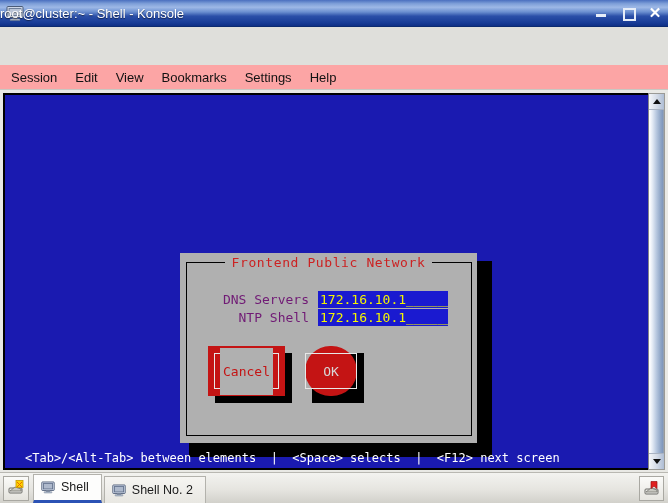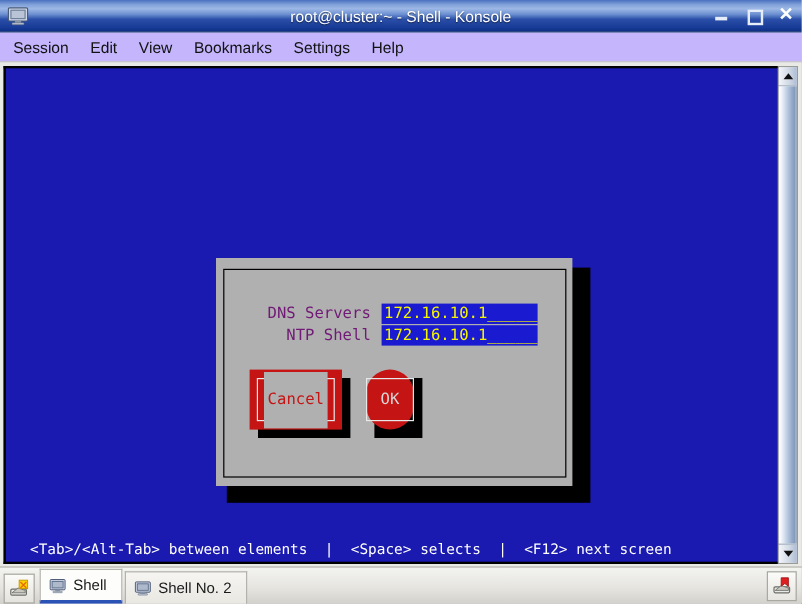--- a/index.html
+++ b/index.html
@@ -47,21 +47,21 @@
     height: 22px;
     margin-left: 4px;
     flex: 0 0 22px;
     display: flex;
     align-items: center;
     justify-content: center;
   }
   .title-text {
     position: absolute;
     left: 0; right: 0;
-    text-align: center;
+    text-align: left;
     color: #ffffff;
     font-size: 13px;
     font-family: "Liberation Sans", sans-serif;
     text-shadow: 0 1px 1px rgba(0,0,0,0.55);
     pointer-events: none;
   }
   .winbtns {
     position: absolute;
     right: 6px;
     top: 0;
@@ -96,26 +96,27 @@
     font-weight: bold;
     line-height: 14px;
     text-align: center;
     font-family: "Liberation Sans", sans-serif;
   }
 
   
   .menubar {
     flex: 0 0 25px;
     height: 25px;
-    background: #c4b5fd;
+    background: #fca5a5;
     border-bottom: 1px solid #c8c8c2;
     display: flex;
     align-items: center;
     padding-left: 11px;
     box-sizing: border-box;
+    margin-top: 38px;
   }
   .menu-item {
     font-size: 13px;
     color: #121212;
     padding: 2px 9px 2px 0;
     margin-right: 9px;
     cursor: default;
     font-family: "Liberation Sans", sans-serif;
     white-space: nowrap;
   }
@@ -288,21 +289,21 @@
   .btn {
     position: relative;
     background: #c41414;
     display: flex;
     align-items: center;
     justify-content: center;
     cursor: pointer;
     box-sizing: border-box;
   }
   .btn-cancel { width: 77px; height: 50px; padding: 7px 6px; }
-  .btn-ok     { width: 40px; height: 50px; padding: 7px 0; border-radius: 25px; }
+  .btn-ok     { width: 52px; height: 50px; padding: 7px 0; border-radius: 25px; }
   .btn-inner {
     border: 1px solid #e8e8e8;
     width: 100%;
     height: 100%;
     display: flex;
     align-items: center;
     justify-content: center;
     box-sizing: border-box;
   }
   .btn-label {
@@ -334,21 +335,21 @@
     letter-spacing: 0px;
   }
 
   
   .taskbar {
     flex: 0 0 31px;
     height: 31px;
     background: linear-gradient(to bottom,#f3f3f0 0%,#e6e5e0 55%,#d2d1cb 100%);
     border-top: 1px solid #b9b8b2;
     display: flex;
-    align-items: flex-end;
+    align-items: center;
     padding: 0 3px;
     box-sizing: border-box;
     position: relative;
   }
   .tb-launcher {
     width: 26px; height: 25px;
     border: 1px solid #a9a8a2;
     background: linear-gradient(to bottom,#fbfbf9,#e4e3dd);
     display: flex; align-items: center; justify-content: center;
     margin-right: 4px;
@@ -425,20 +426,23 @@
   </div>
 
   <div class="term-wrap">
     <div class="term-frame">
       <div class="term-screen">
 
         <div class="dlg-shadow"></div>
 
         <div class="dialog">
           <div class="dlg-inner-border"></div>
+          <div class="dlg-title">
+            <span>Frontend Public Network</span>
+          </div>
 
           <div class="form">
             <div class="form-row">
               <div class="form-label">DNS Servers</div>
               <div class="form-input"><span>172.16.10.1</span><span class="fill">______</span></div>
             </div>
             <div class="form-row">
               <div class="form-label">NTP Shell</div>
               <div class="form-input"><span>172.16.10.1</span><span class="fill">______</span></div>
             </div>

